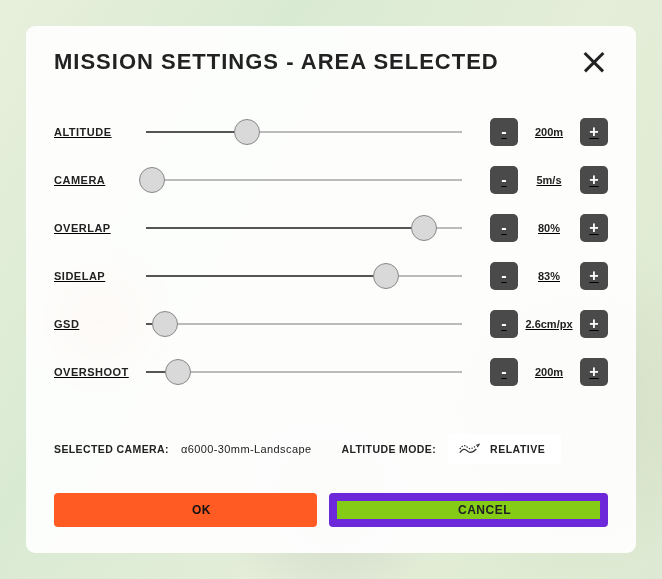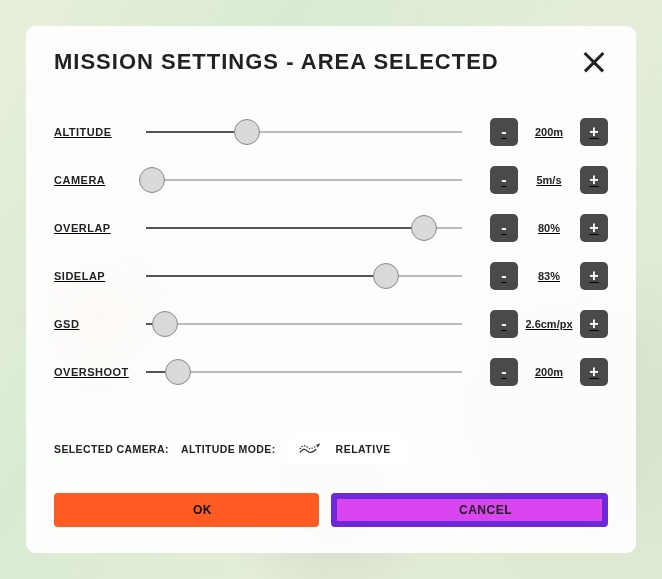--- a/index.html
+++ b/index.html
@@ -157,21 +157,21 @@
     }
     .meta-label { white-space: nowrap; }
     .camera-val {
       font-weight: 400;
       font-size: 11px;
       margin-right: 18px;
     }
     .alt-mode-box {
       display: flex;
       align-items: center;
-      gap: 16px;
+      gap: 10px;
       background: #fff;
       border-radius: 4px;
       padding: 6px 16px 6px 10px;
       font-size: 10.5px;
       letter-spacing: 0.5px;
     }
     .alt-icon {
       width: 22px;
       height: 18px;
       display: flex;
@@ -195,23 +195,23 @@
       align-items: center;
       justify-content: center;
       padding-left: 32px;
     }
     .btn-primary {
       background: #ff5b22;
       color: #111;
       border: none;
     }
     .btn-secondary {
-      background: #d946ef;
-      color: #222;
-      border: 6px solid #6d28d9;
+      background: #84cc16;
+      color: #222;
+      border: 8px solid #6d28d9;
     }
   </style>
 </head>
 <body>
 
 <div class="map-bg"></div>
 
 <div class="panel">
 
   <div class="header">
@@ -295,20 +295,21 @@
         <div class="stepper">
           <button class="step-btn">-</button>
           <div class="step-val">200m</div>
           <button class="step-btn">+</button>
         </div>
       </div>
     </div>
 
   <div class="meta-row">
     <span class="meta-label">SELECTED CAMERA:</span>
+    <span class="camera-val">α6000-30mm-Landscape</span>
     <span class="meta-label">ALTITUDE MODE:</span>
     <div class="alt-mode-box">
       <span class="alt-icon">
         <svg viewBox="0 0 24 16" width="22" height="16">
           <path d="M2 12 Q6 6 10 10 T20 8" stroke="#333" stroke-width="1.4" fill="none"></path>
           <path d="M2 8 Q6 2 10 6 T20 4" stroke="#333" stroke-width="1.4" fill="none" stroke-dasharray="1.5 1.5"></path>
           <path d="M20 4 l3 -1 l-2 3" stroke="#333" stroke-width="1.2" fill="none"></path>
         </svg>
       </span>
       <span>RELATIVE</span>

